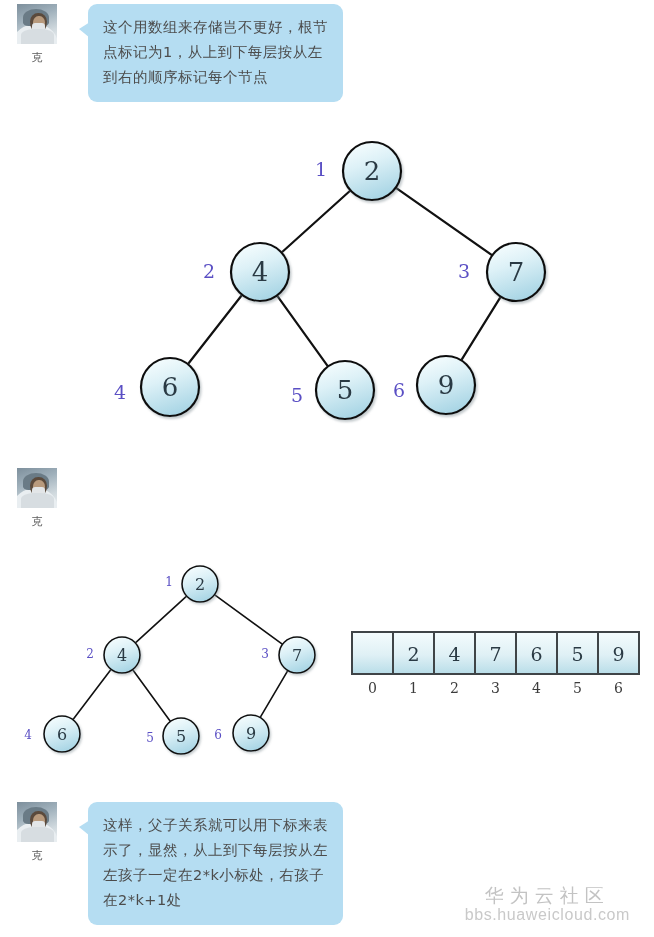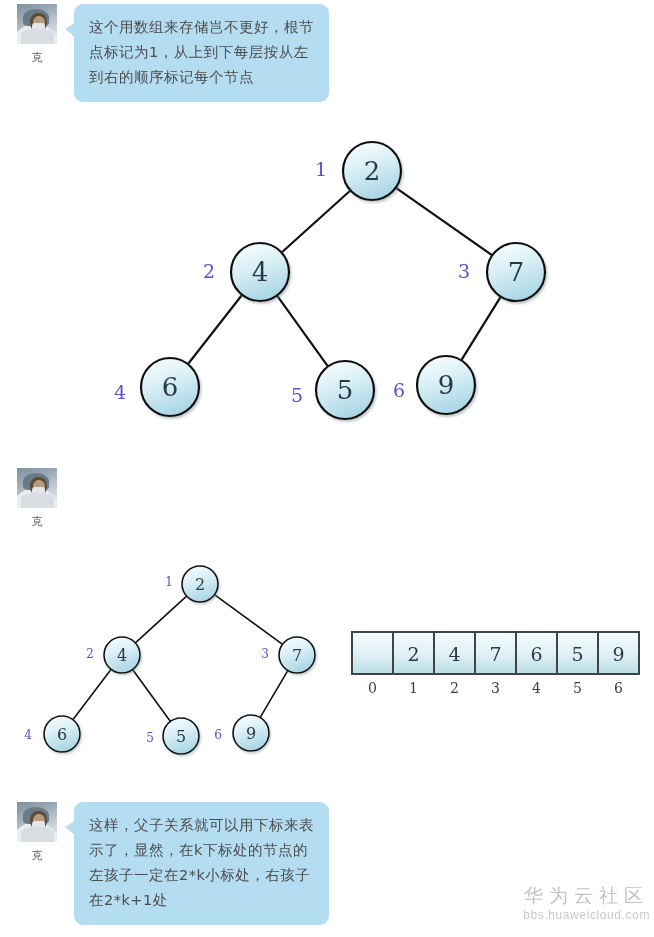--- a/index.html
+++ b/index.html
@@ -90,21 +90,21 @@
   .avatar-name {
     margin-top: 6px;
     font-size: 11px;
     color: #5b5b5b;
     line-height: 14px;
     white-space: nowrap;
   }
 
   .bubble-wrap {
     position: relative;
-    margin-left: 6px;
+    margin-left: 20px;
     margin-top: 2px;
   }
   .bubble {
     background: #b5ddf2;
     border-radius: 9px;
     padding: 11px 15px 12px 15px;
     font-size: 14.5px;
     line-height: 25px;
     color: #4c4c4c;
     letter-spacing: 0.5px;
@@ -121,34 +121,34 @@
   }
 
   
   .diagram {
     position: absolute;
   }
 
   
   .watermark {
     position: absolute;
-    right: 4px;
+    right: 24px;
     bottom: 14px;
     text-align: center;
     color: #c3c3c3;
     user-select: none;
   }
   .watermark .wm-main {
     font-size: 19px;
     letter-spacing: 6px;
     line-height: 24px;
     font-family: "DejaVu Sans", "Liberation Sans", sans-serif;
   }
   .watermark .wm-sub {
-    font-size: 12px;
+    font-size: 16px;
     letter-spacing: 0.6px;
     line-height: 16px;
     color: #c9c9c9;
   }
 </style>
 </head>
 <body>
 
 <div class="msg" style="left:6px; top:2px;">
   <div class="msg-avatar-col">
@@ -350,21 +350,21 @@
       <div class="head"></div>
       <div class="face"></div>
       <div class="beard"></div>
       <div class="body"></div>
     </div>
     <div class="avatar-name">克</div>
   </div>
   <div class="bubble-wrap">
     <div class="bubble-tail" style="top:18px;"></div>
     <div class="bubble">这样，父子关系就可以用下标来表
-示了，显然，在k下标处的节点的
+示了，显然，从上到下每层按从左
 左孩子一定在2*k小标处，右孩子
 在2*k+1处</div>
   </div>
 </div>
 
 <div class="watermark">
   <div class="wm-main">华为云社区</div>
   <div class="wm-sub">bbs.huaweicloud.com</div>
 </div>
 

